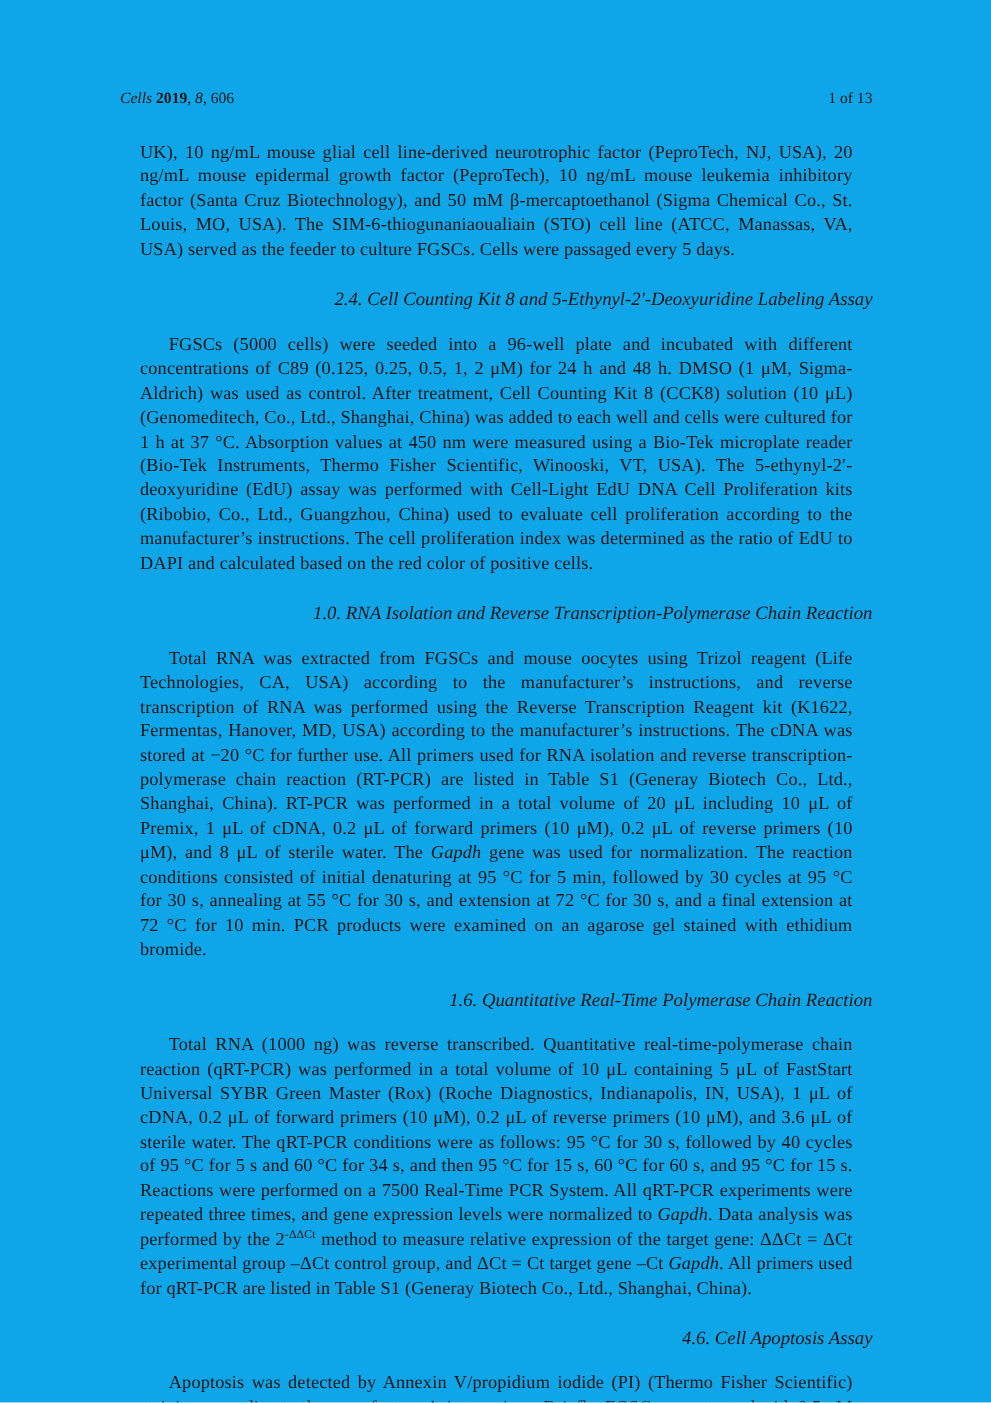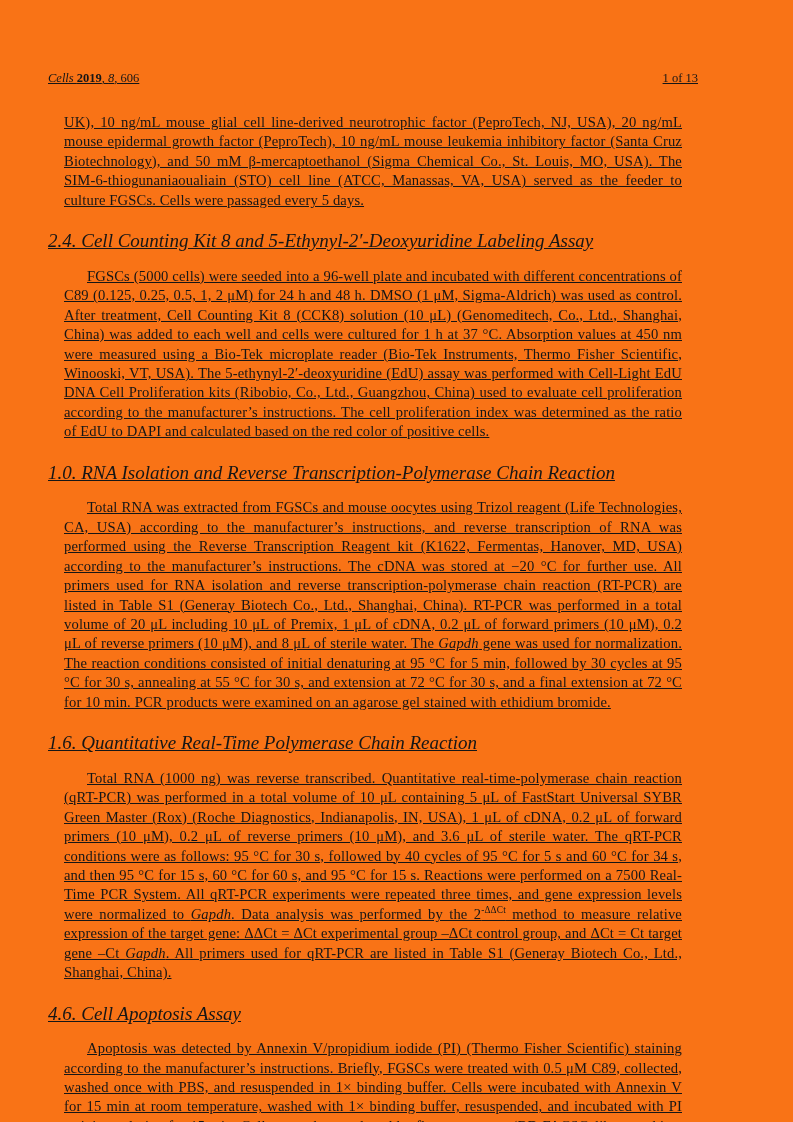--- a/index.html
+++ b/index.html
@@ -4,53 +4,52 @@
 <style>
   html, body {
     margin: 0;
     padding: 0;
     background: #ffffff;
   }
   .page {
     position: relative;
     width: 793px;
     height: 1122px;
-    background: #f97316;
+    background: #0ea5e9;
     box-sizing: border-box;
-    padding: 71px 95px 40px 48px;
+    padding: 71px 95px 40px 96px;
     font-family: "Liberation Serif", serif;
     color: #161616;
     overflow: hidden;
-    text-decoration: underline;
   }
   .running-head {
     display: flex;
     justify-content: space-between;
     align-items: baseline;
     font-size: 12.5px;
     line-height: 15px;
     margin-bottom: 27px;
   }
   .page-body p.paragraph {
     margin: 16px;
     font-size: 14.6px;
     line-height: 19.45px;
     text-align: justify;
     letter-spacing: 0.01em;
   }
   .page-body p.paragraph.indent {
     text-indent: 23px;
   }
   .page-body h2.heading {
-    font-size: 19px;
+    font-size: 15px;
     line-height: 19.45px;
     font-weight: normal;
     font-style: italic;
     margin: 21px 0 10px 0;
-    text-align: left;
+    text-align: right;
   }
   .i { font-style: italic; }
   .b { font-weight: bold; }
   .sup {
     vertical-align: super;
     font-size: 0.64em;
     line-height: 0;
   }
 </style>
 </head>

